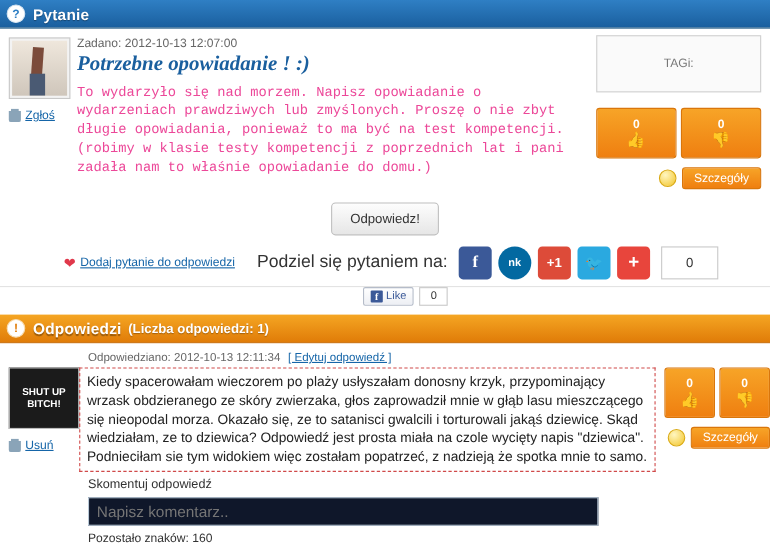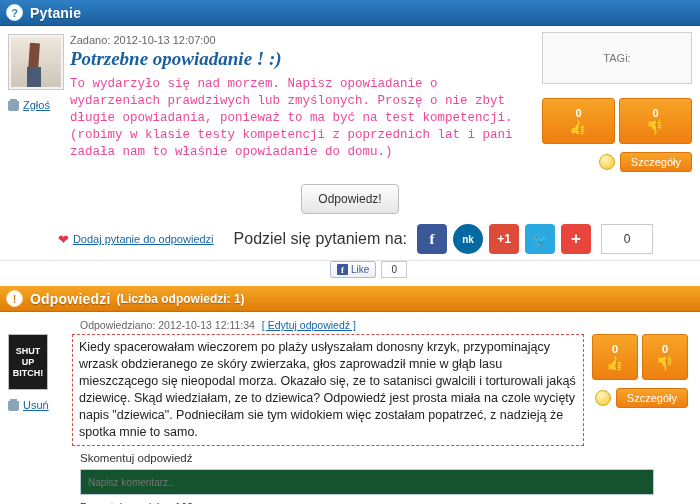--- a/index.html
+++ b/index.html
@@ -175,48 +175,48 @@
     font-family: "Liberation Serif", serif; font-size: 9px; font-weight: bold;
     display: flex; align-items: center; justify-content: center; border-radius: 1px;
   }
   .like-count {
     border: 1px solid #c9c9c9; background: #fff;
     min-width: 26px; height: 17px; font-size: 10px;
     display: flex; align-items: center; justify-content: center;
   }
 
   
-  .a-wrap { padding: 4px 12px 0 8px; }
+  .a-wrap { padding: 4px 0 0 8px; }
   .a-meta { color: #666; font-size: 10.5px; margin: 3px 0 3px 72px; }
   .a-row { display: flex; }
   .a-left { width: 64px; flex: none; }
   .avatar2 {
-    width: 40px; height: 56px; border: 1px solid #bdbdbd;
+    width: 64px; height: 56px; border: 1px solid #bdbdbd;
     background: #1b1b1b; color: #fff; padding: 2px;
     display: flex; align-items: center; justify-content: center;
     text-align: center; font-size: 9px; font-weight: bold; line-height: 11px;
     font-family: "Liberation Sans", sans-serif;
   }
   .a-body {
     flex: 1; position: relative;
     border: 1px dashed #d04a4a;
     padding: 4px 6px; margin-right: 8px;
     font-size: 12.5px; line-height: 17px; color: #222;
   }
   .a-right { width: 96px; flex: none; }
   .a-vote-row { display: flex; gap: 4px; }
   .a-details { display: flex; align-items: center; justify-content: flex-end; margin-top: 8px; gap: 5px; }
 
   
   .comment-wrap { padding: 6px 8px 0 80px; }
   .comment-title { font-size: 11.5px; color: #333; margin-bottom: 5px; }
   .comment-input {
-    width: 574px; height: 26px;
-    border: 1px solid #b9c9d8; background: #14532d;
-    font-size: 10px; color: #9a9a9a;
+    width: 464px; height: 26px;
+    border: 1px solid #b9c9d8; background: #0f172a;
+    font-size: 14px; color: #9a9a9a;
     padding: 4px 7px; outline: none;
     font-family: "Liberation Sans", sans-serif;
   }
   .chars-left { font-size: 11px; color: #333; margin-top: 6px; }
 </style>
 </head>
 <body>
 
 <div class="page">
 

